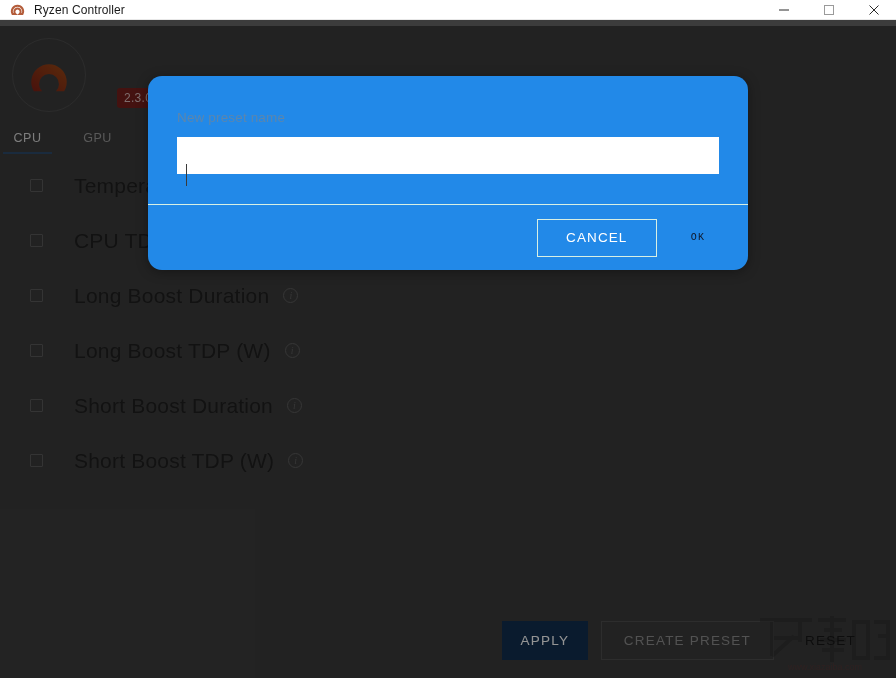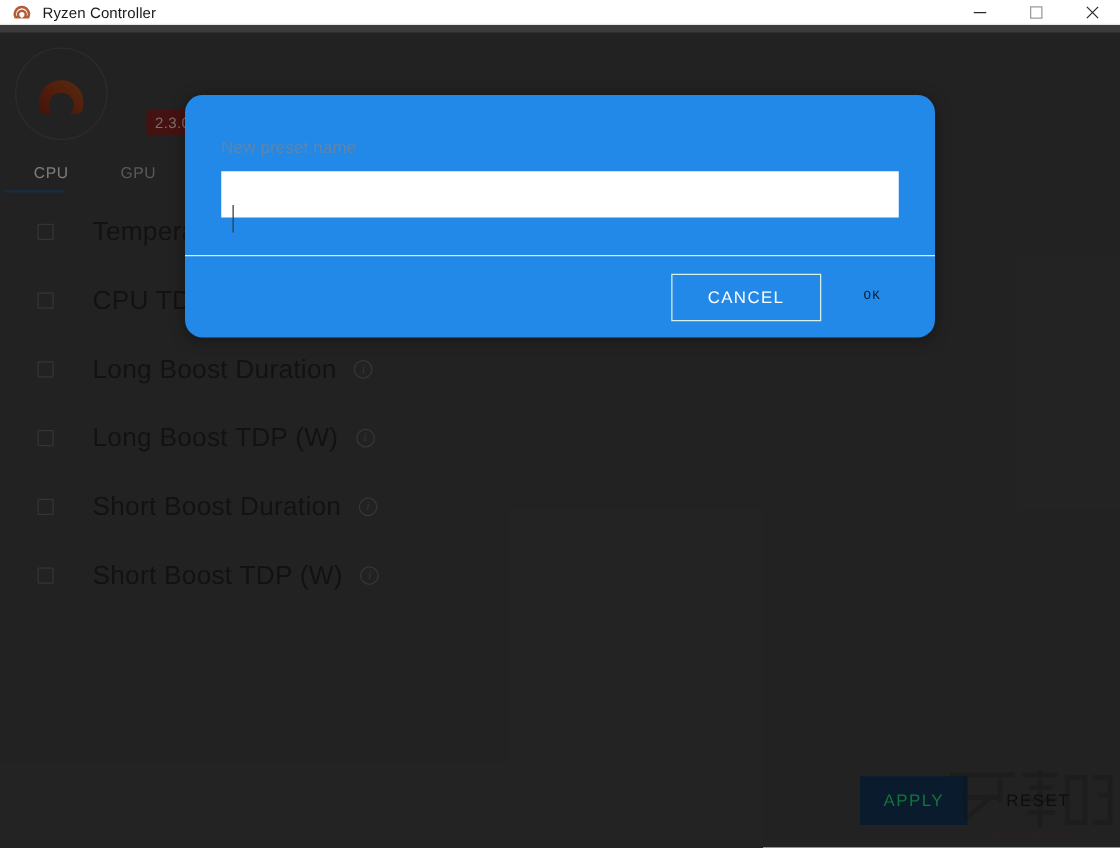--- a/index.html
+++ b/index.html
@@ -117,21 +117,21 @@
     top: 122px; left: 0;
     width: 896px;
     height: 32px;
     display: flex;
   }
   .tab {
     width: 55px;
     height: 32px;
     display: flex;
     align-items: center;
-    justify-content: flex-end;
+    justify-content: center;
     color: #9a9a9a;
     font-size: 12.5px;
     letter-spacing: 0.5px;
     position: relative;
   }
   .tab.active { color: #d8d8d8; }
   .tab.active::after {
     content: "";
     position: absolute;
     left: 3px; right: 3px; bottom: 0;
@@ -193,21 +193,21 @@
     display: flex;
     align-items: center;
     justify-content: flex-end;
     padding-right: 22px;
     gap: 13px;
   }
   .btn-apply {
     width: 86px;
     height: 39px;
     background: #123050;
-    color: #22c55e;
+    color: #ffffff;
     border: none;
     font-size: 13.5px;
     letter-spacing: 1.2px;
     font-family: "Liberation Sans", sans-serif;
   }
   .btn-outline {
     height: 39px;
     padding: 0 22px;
     background: transparent;
     border: 1px solid #4e4e4e;
@@ -450,20 +450,21 @@
         <path d="M64 10 H92 M70 20 H88 M66 30 H92 M78 6 V52 M68 40 H90"></path>
         <rect x="100" y="12" width="14" height="36"></rect>
         <path d="M120 12 H134 V48 H120 M124 26 H132"></path>
       </g>
       <text x="34" y="60" fill="#7a2d2d" font-size="9" font-family="Liberation Sans, sans-serif">www.xiazaiba.com</text>
     </svg>
   </div>
 
   <div class="footer">
     <button class="btn-apply">APPLY</button>
+    <button class="btn-outline">CREATE PRESET</button>
     <button class="btn-reset">RESET</button>
   </div>
 
   <div class="scrim"></div>
 
   <div class="dialog">
     <div class="dialog-body">
       <div class="dialog-label">New preset name</div>
       <input class="dialog-input" type="text" placeholder="" style="">
       <div class="caret"></div>

